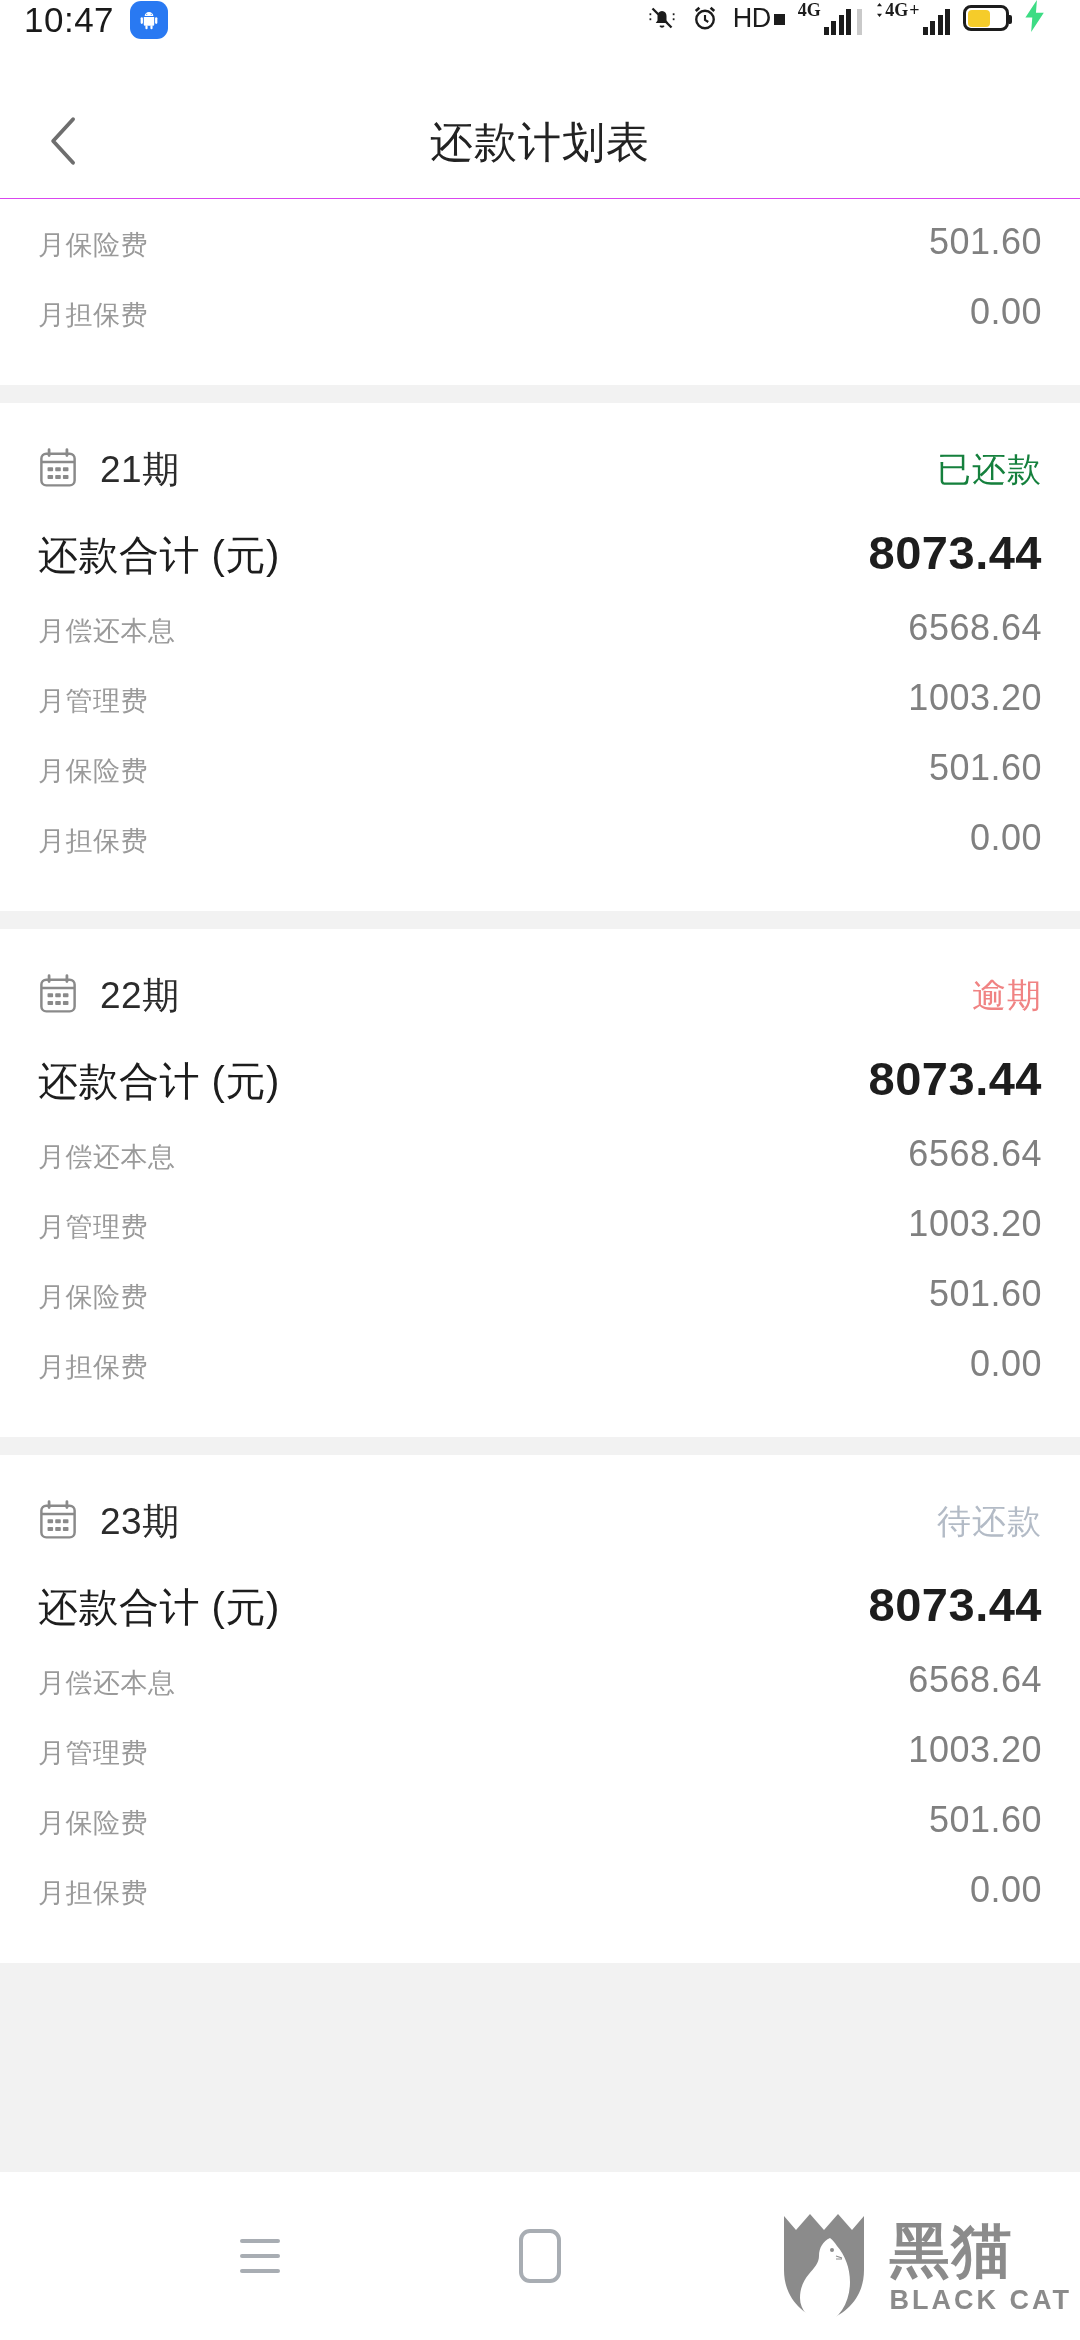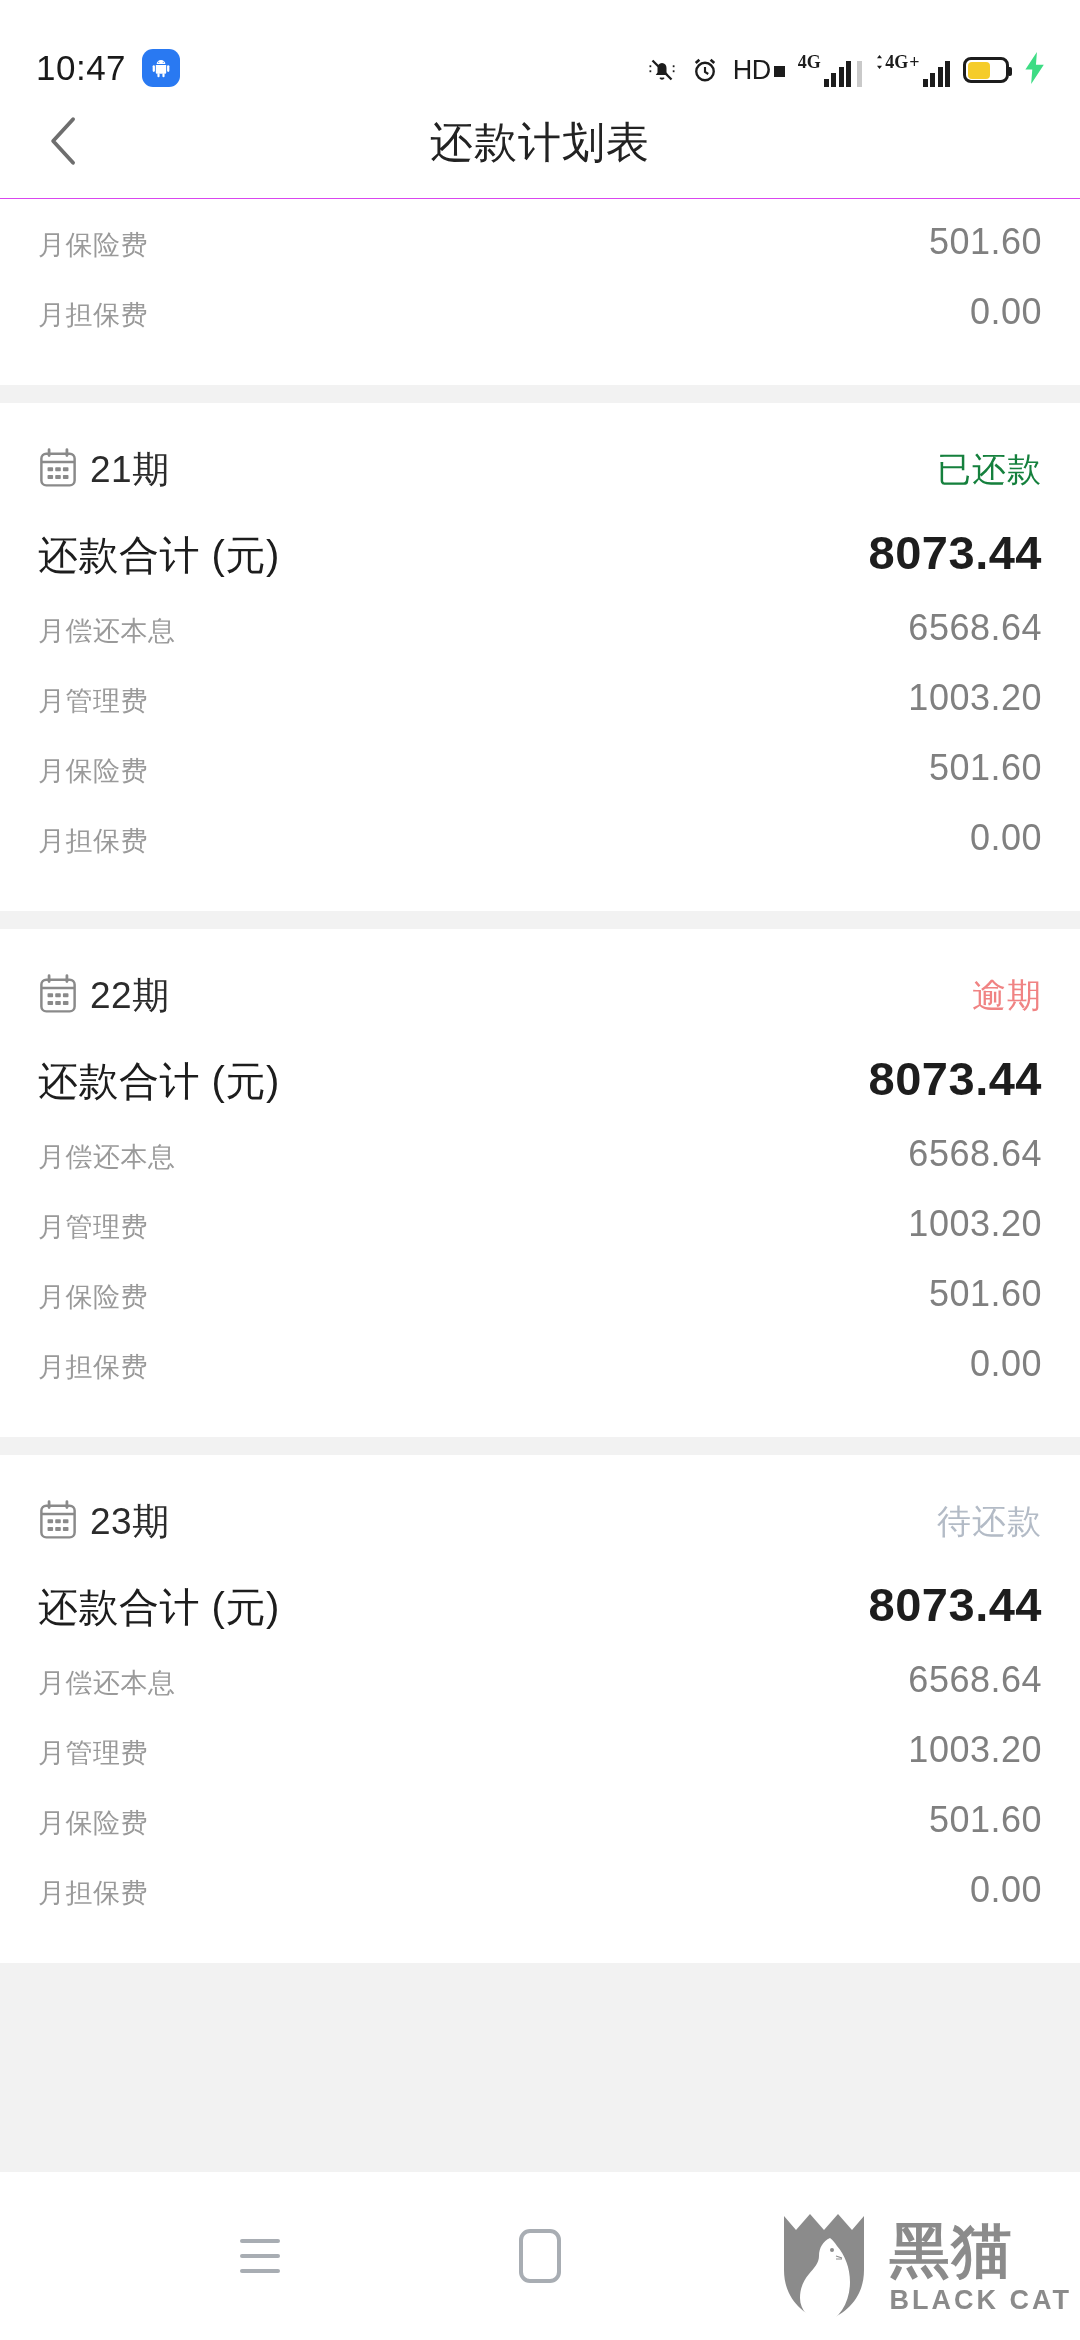--- a/index.html
+++ b/index.html
@@ -12,23 +12,23 @@
     height: 2340px;
     font-family: "Liberation Sans", "DejaVu Sans", sans-serif;
     overflow: hidden;
     position: relative;
   }
 
   
   .status-bar {
     height: 88px;
     display: flex;
-    align-items: flex-end;
+    align-items: flex-start;
     justify-content: space-between;
-    padding: 0 34px 0 36px;
+    padding: 0 34px 0 24px;
     box-sizing: border-box;
     background: #ffffff;
   }
   .status-left {
     display: flex;
     align-items: center;
     gap: 16px;
   }
   .status-time {
     font-size: 35px;
@@ -154,21 +154,21 @@
 
   .card-head {
     display: flex;
     align-items: center;
     justify-content: space-between;
     padding: 42px 0 14px 0;
   }
   .period-wrap {
     display: flex;
     align-items: center;
-    gap: 12px;
+    gap: 22px;
   }
   .period-label {
     font-size: 37px;
     color: #2b2b2b;
     letter-spacing: 0.5px;
   }
   .status-badge {
     font-size: 34px;
     letter-spacing: 1px;
   }

